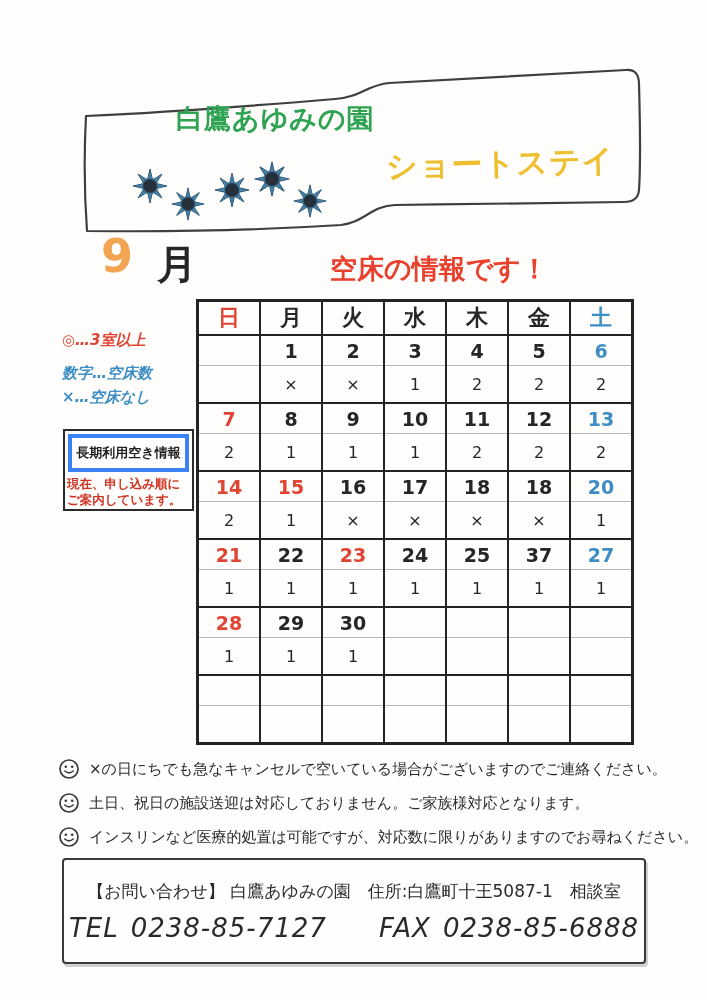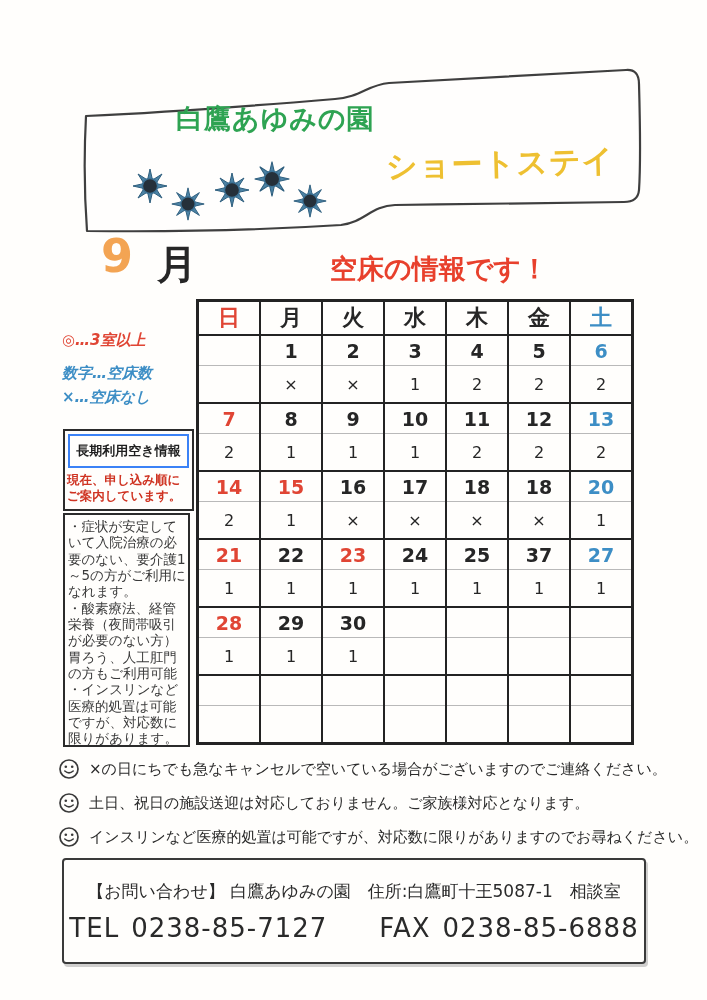--- a/index.html
+++ b/index.html
@@ -20,21 +20,21 @@
   #month-number{left:101px;top:229px;font-size:46px;font-weight:bold;color:#f3a453;}
   #month-unit{left:157px;top:237px;font-size:40px;font-weight:bold;color:#262626;}
   #vacancy-title{left:330px;top:251px;font-size:27px;font-weight:bold;color:#e8402c;white-space:nowrap;}
   
   .legend{font-size:15px;font-weight:bold;white-space:nowrap;font-style:italic;}
   #legend-circle{left:62px;top:331px;color:#e04534;}
   #legend-number{left:62px;top:364px;color:#3d8ec5;}
   #legend-cross{left:62px;top:388px;color:#3d8ec5;}
   
   #longterm-box{left:63px;top:429px;width:127px;height:78px;border:2px solid #2b2b2b;background:#fffefc;}
-  #longterm-title{margin:3px 3px 4px 3px;border:2px solid #3b82f6;text-align:center;
+  #longterm-title{margin:3px 3px 4px 3px;border:4px solid #3b82f6;text-align:center;
     font-size:13px;font-weight:bold;padding:6px 0;letter-spacing:0px;white-space:nowrap;}
   #longterm-note{color:#cf3322;font-weight:bold;font-size:12.5px;line-height:1.25;padding:0 2px;}
   
   #conditions-box{left:63px;top:513px;width:127px;height:234px;border:2px solid #2b2b2b;background:#fffefc;
     font-size:13.5px;line-height:1.21;color:#3a3a3a;padding:3px 2px 0 3px;box-sizing:border-box;}
   
   #calendar-wrap{left:196px;top:299px;}
   table.cal{border-collapse:collapse;table-layout:fixed;width:424px;background:#fffefc;border:3px solid #232323;}
   .cal th,.cal td{width:60px;text-align:center;padding:0;overflow:hidden;}
   .cal th{height:32px;font-size:22px;font-weight:bold;border:2px solid #232323;}
@@ -50,21 +50,21 @@
   #notes{left:58px;top:758px;width:600px;}
   .note-row{display:flex;align-items:center;margin-bottom:12px;}
   .note-row svg{flex:0 0 auto;margin-right:9px;}
   .note-text{font-size:15px;color:#2a2a2a;white-space:nowrap;letter-spacing:0px;}
   
   #contact-box{left:62px;top:858px;width:580px;height:102px;border:2px solid #3a3a3a;border-radius:4px;
     background:#fffefc;box-shadow:2px 3px 0 rgba(120,120,120,0.35);
     display:flex;flex-direction:column;justify-content:center;align-items:center;}
   #contact-line1{font-size:17px;color:#2a2a2a;white-space:nowrap;margin-bottom:10px;}
   #contact-line2{font-size:26px;color:#2a2a2a;white-space:nowrap;letter-spacing:1px;}
-  #contact-line2 span{margin:0 6px;}
+  #contact-line2 span{margin:0 6px;font-style:italic;}
 </style>
 </head>
 <body>
 
 <div id="page">
 
   <svg id="banner-svg" class="abs" viewBox="0 0 566 190">
     <path d="M 3,66
              C 90,62 180,55 252,49
              C 278,47 284,35 306,33
@@ -101,25 +101,20 @@
 
   <div id="legend-circle" class="abs legend">◎…3室以上</div>
   <div id="legend-number" class="abs legend">数字…空床数</div>
   <div id="legend-cross" class="abs legend">×…空床なし</div>
 
   <div id="longterm-box" class="abs">
     <div id="longterm-title">長期利用空き情報</div>
     <div id="longterm-note">現在、申し込み順にご案内しています。</div>
   </div>
 
-  <div id="conditions-box" class="abs">
-      <div>・症状が安定していて入院治療の必要のない、要介護1～5の方がご利用になれます。</div>
-      <div>・酸素療法、経管栄養（夜間帯吸引が必要のない方）胃ろう、人工肛門の方もご利用可能</div>
-      <div>・インスリンなど医療的処置は可能ですが、対応数に限りがあります。</div>
-    </div>
 
   <div id="calendar-wrap" class="abs">
     <table class="cal">
         <tbody>
           <tr>
             <th class="c-red">日</th>
             <th class="c-black">月</th>
             <th class="c-black">火</th>
             <th class="c-black">水</th>
             <th class="c-black">木</th>

